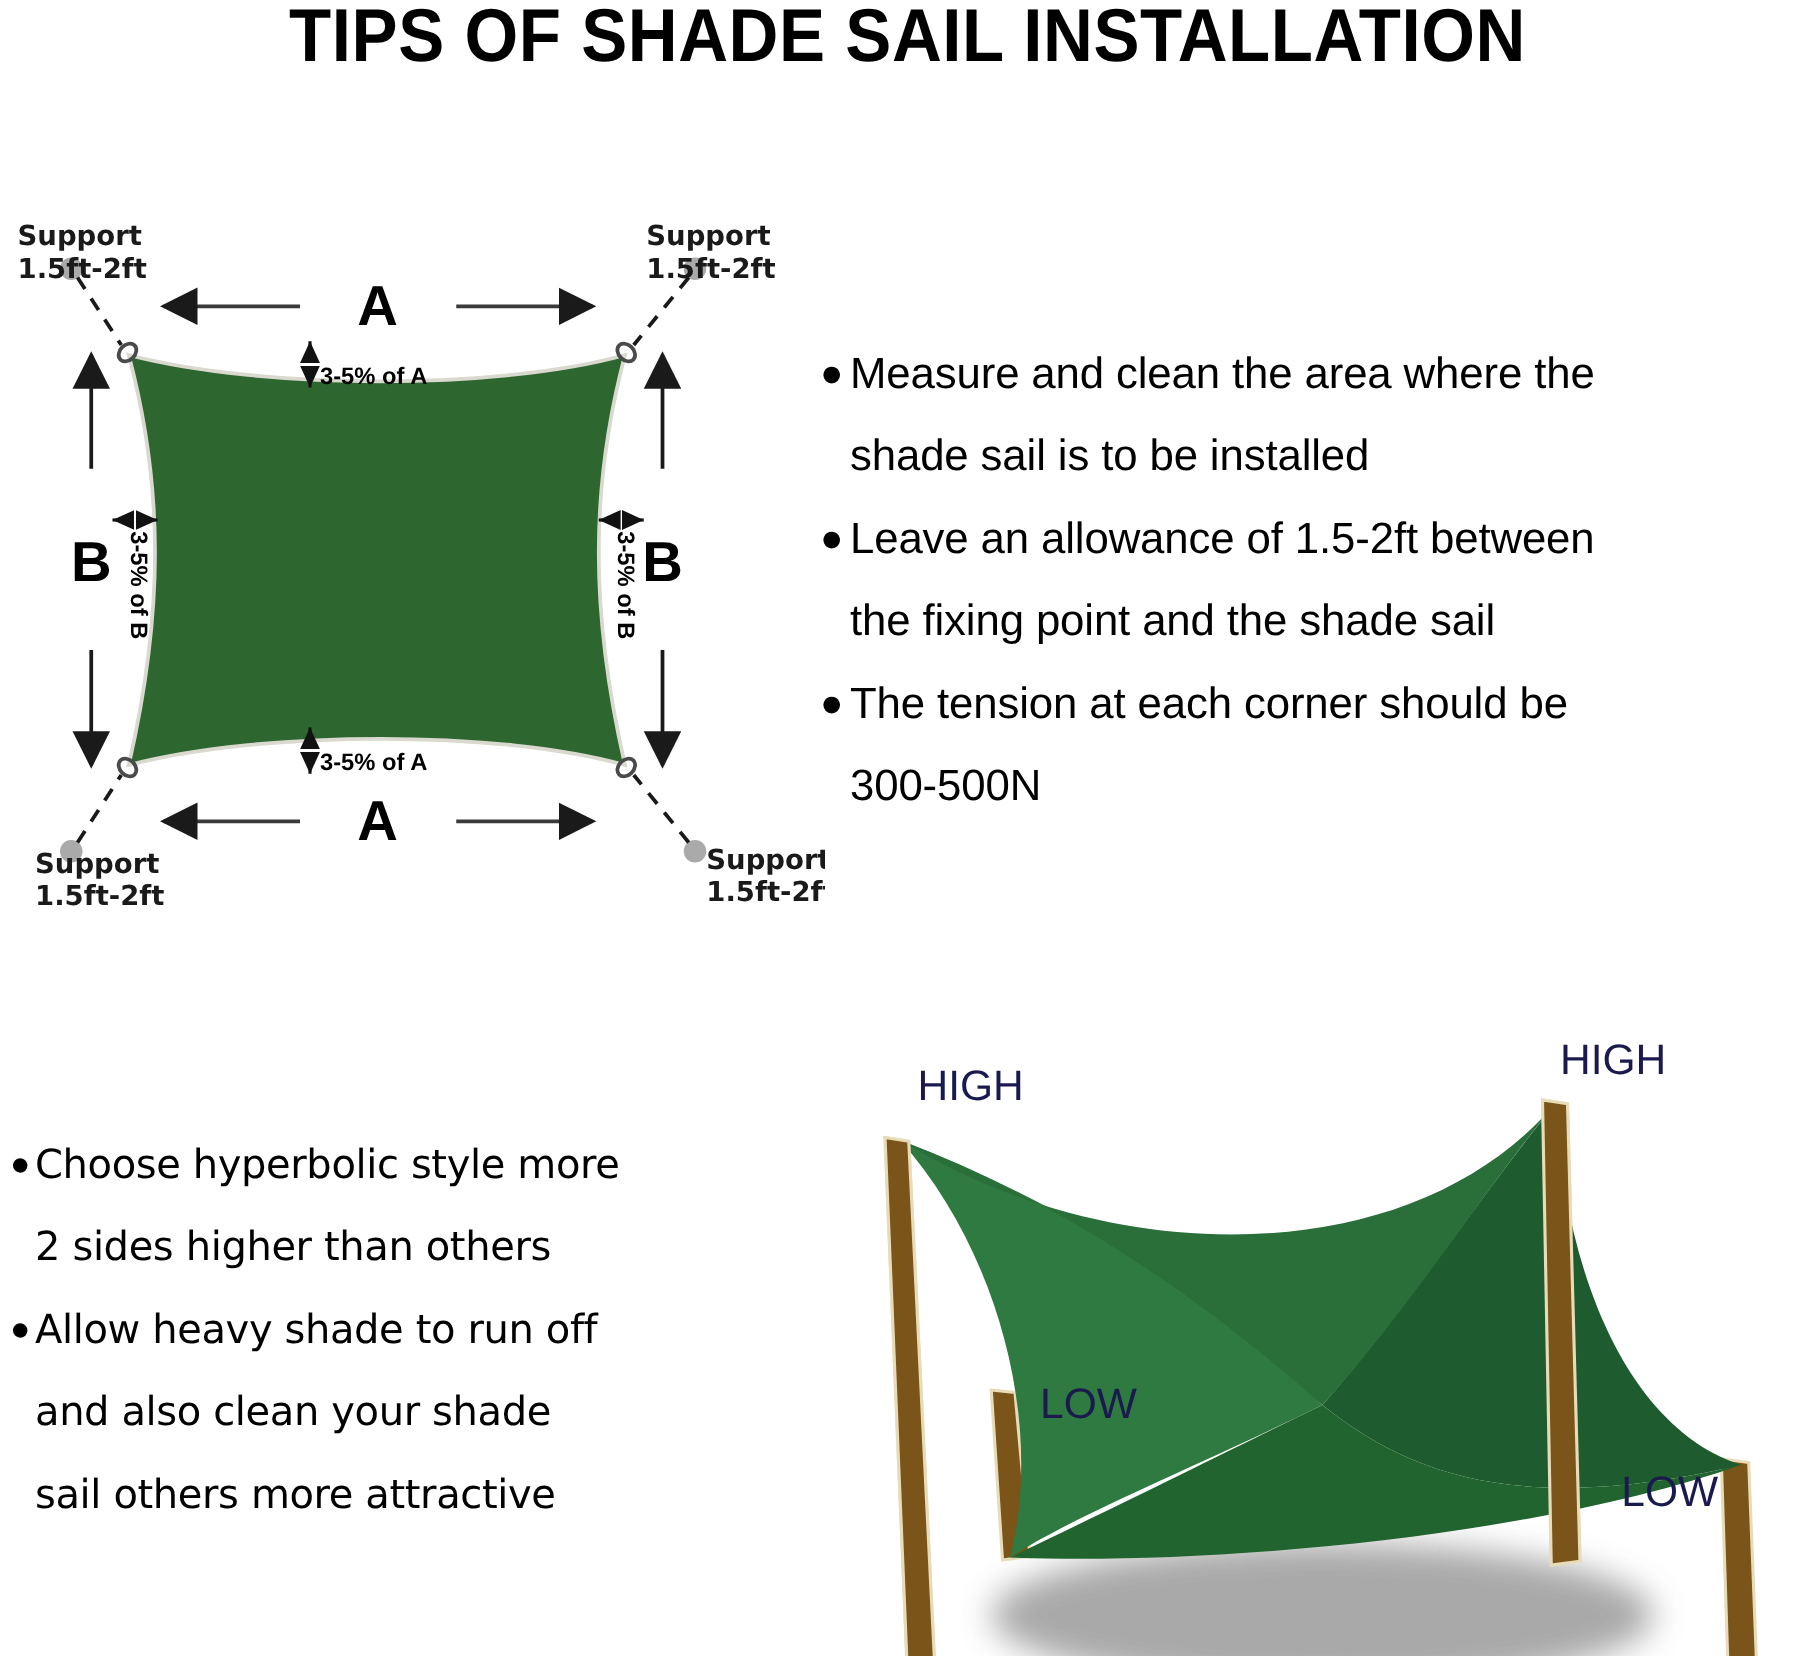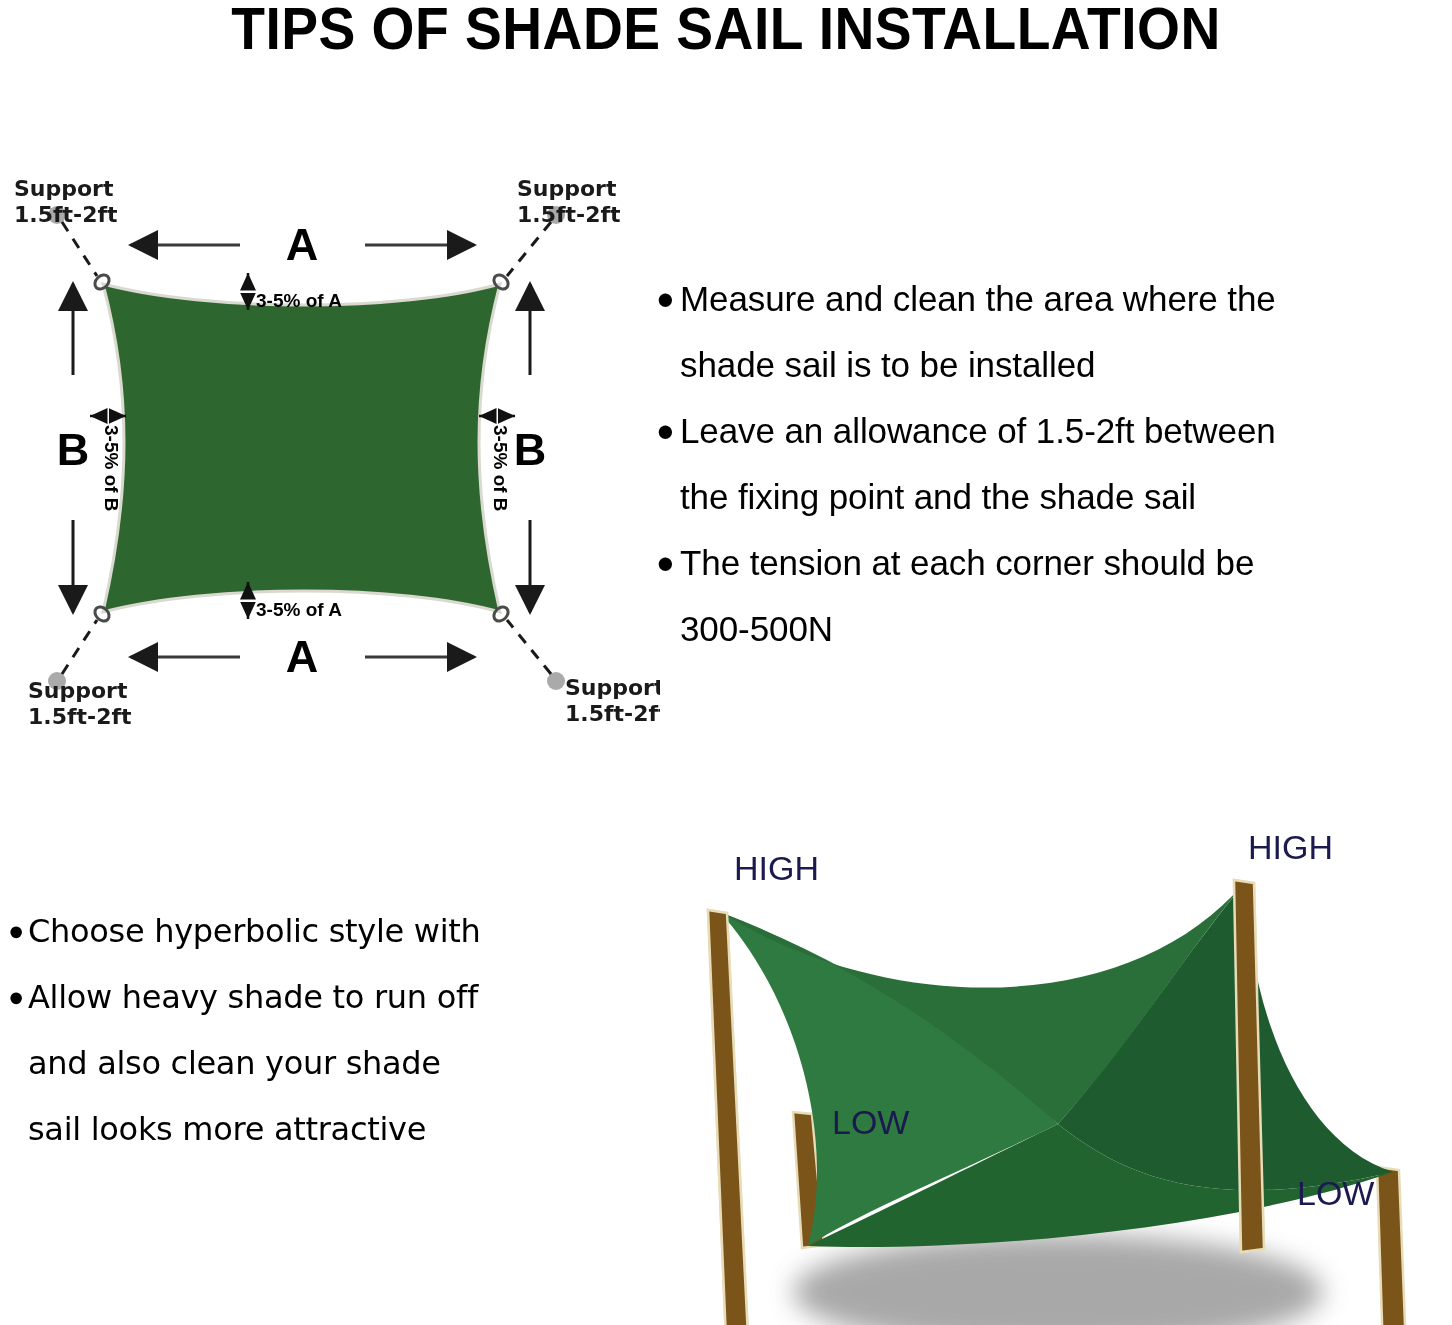--- a/index.html
+++ b/index.html
@@ -218,34 +218,38 @@
     <span class="tip-bullet"></span>
     <span class="tip-text">300-500N</span>
   </div>
 
 </div>
 
 <div id="style-list">
 
   <div class="tip-row">
     <span class="tip-bullet">●</span>
-    <span class="tip-text">Choose hyperbolic style with</span>
+    <span class="tip-text">Choose hyperbolic style more</span>
+  </div>
+  <div class="tip-row">
+    <span class="tip-bullet"></span>
+    <span class="tip-text">2 sides higher than others</span>
   </div>
 
   <div class="tip-row">
     <span class="tip-bullet">●</span>
     <span class="tip-text">Allow heavy shade to run off</span>
   </div>
   <div class="tip-row">
     <span class="tip-bullet"></span>
     <span class="tip-text">and also clean your shade</span>
   </div>
   <div class="tip-row">
     <span class="tip-bullet"></span>
-    <span class="tip-text">sail looks more attractive</span>
+    <span class="tip-text">sail others more attractive</span>
   </div>
 
 </div>
 
 <div id="hyperbolic-illustration">
   <svg width="792" height="545" viewBox="0 0 792 545" xmlns="http://www.w3.org/2000/svg">
     <defs>
       <filter id="groundBlur" x="-30%" y="-60%" width="160%" height="220%">
         <feGaussianBlur stdDeviation="13"></feGaussianBlur>
       </filter>

